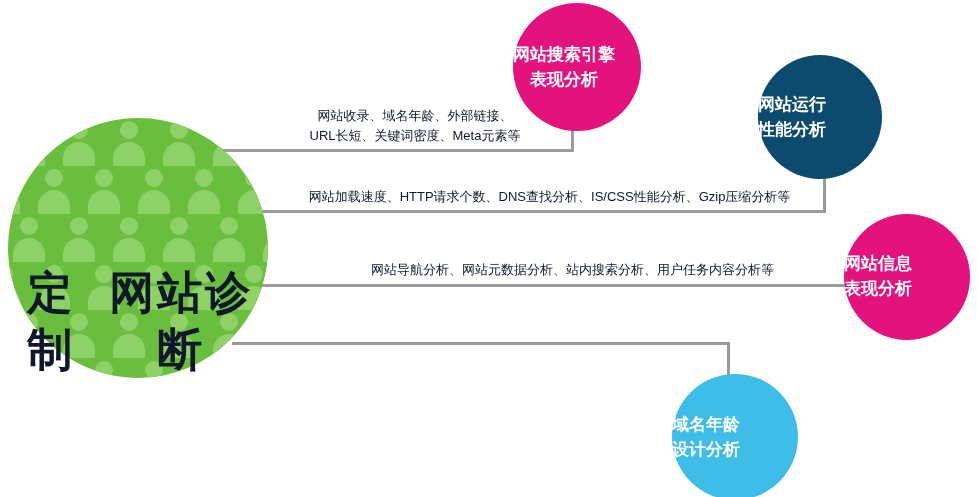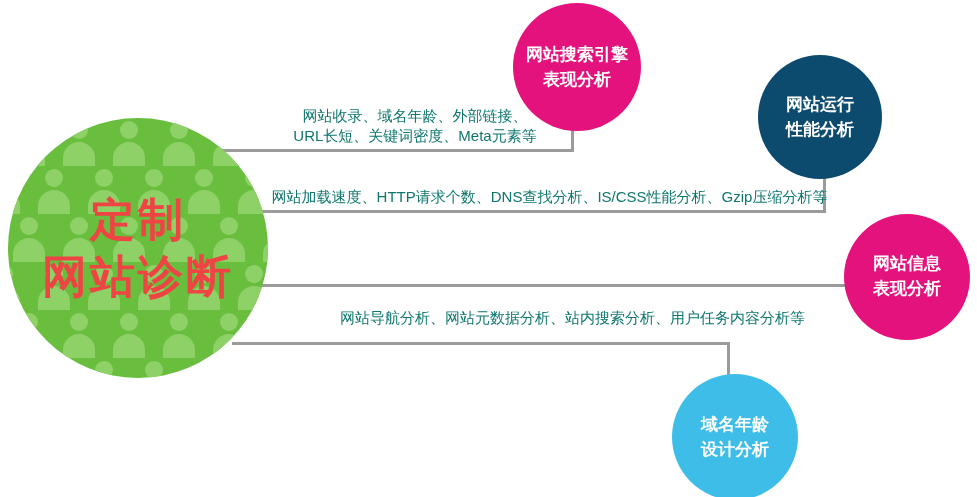--- a/index.html
+++ b/index.html
@@ -10,55 +10,54 @@
     background: #ffffff;
     font-family: "Liberation Sans", sans-serif;
     overflow: hidden;
   }
   .line {
     position: absolute;
     background: #9b9b9b;
   }
   .conn-label {
     position: absolute;
-    color: #0f766e;
-    font-size: 15px;
+    color: #0f172a;
+    font-size: 13px;
     line-height: 20px;
     text-align: center;
     white-space: nowrap;
   }
   .conn-label.wrap { white-space: normal; }
   .node {
     position: absolute;
     border-radius: 50%;
     display: flex;
     align-items: center;
-    justify-content: center;
     color: #ffffff;
     font-weight: bold;
     font-size: 17px;
     line-height: 25px;
     text-align: center;
   }
   .main-circle {
     position: absolute;
     left: 8px;
     top: 118px;
     width: 260px;
     height: 260px;
   }
   .main-circle svg { position: absolute; left: 0; top: 0; }
   .main-title {
     position: absolute;
     left: 0; top: 0; right: 0; bottom: 0;
     display: flex;
-    flex-direction: column;
-    align-items: center;
+    flex-direction: row;
+    align-items: flex-end;
     justify-content: center;
-    color: #ef4444;
+    color: #0f172a;
     font-weight: bold;
     font-size: 45px;
     line-height: 57px;
     letter-spacing: 3px;
     text-align: center;
   }
 </style>
 </head>
 <body>
 
@@ -71,21 +70,21 @@
     <span>URL长短、关键词密度、Meta元素等</span>
   </div>
 
   <div class="line" style="left:248px; top:210px; width:578px; height:3px;"></div>
   <div class="line" style="left:823px; top:176px; width:3px; height:37px;"></div>
   <div class="conn-label" style="left:262px; top:187px; width:575px;">
     <span>网站加载速度、HTTP请求个数、DNS查找分析、IS/CSS性能分析、Gzip压缩分析等</span>
   </div>
 
   <div class="line" style="left:260px; top:284px; width:590px; height:3px;"></div>
-  <div class="conn-label" style="left:300px; top:260px; width:545px;margin-top:48px;">
+  <div class="conn-label" style="left:300px; top:260px; width:545px;">
     <span>网站导航分析、网站元数据分析、站内搜索分析、用户任务内容分析等</span>
   </div>
 
   <div class="line" style="left:232px; top:342px; width:498px; height:3px;"></div>
   <div class="line" style="left:727px; top:342px; width:3px; height:36px;"></div>
 
   <div class="main-circle">
     <svg width="260" height="260" viewBox="0 0 260 260" aria-hidden="true">
       <defs>
         <pattern id="peoplePat" width="50" height="96" patternUnits="userSpaceOnUse">

